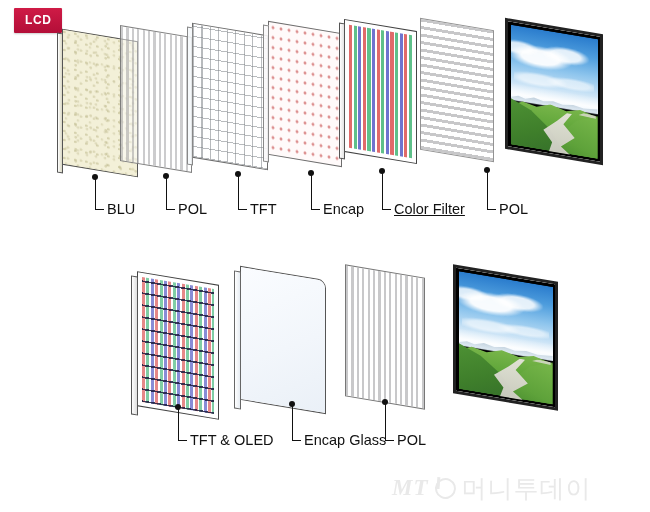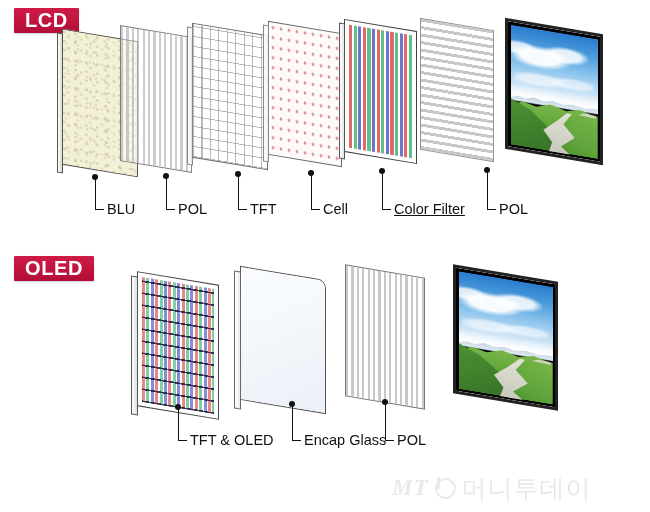--- a/index.html
+++ b/index.html
@@ -13,21 +13,21 @@
     font-family: "Liberation Sans", sans-serif;
     color: #1a1a1a;
   }
   #stage { position: absolute; inset: 0; }
 
   
   .badge {
     position: absolute;
     color: #fff;
     font-weight: bold;
-    font-size: 20px;
+    font-size: 12px;
     letter-spacing: .6px;
     text-align: center;
     padding: 3px 11px 4px 11px;
     background: linear-gradient(180deg,#c8haha 0%,#b8123c 100%);
     background: linear-gradient(180deg,#cf1b46 0%,#b30e38 100%);
     border-radius: 1px;
     line-height: 18px;
     box-shadow: 0 1px 2px rgba(0,0,0,.20);
   }
   #badge-lcd  { left: 14px; top: 8px;  }
@@ -275,38 +275,37 @@
     <div class="dot"></div>
     <div class="vline" style="height:35px;"></div>
     <div class="hline" style="top:35px; width:9px;"></div>
     <div class="cap" style="left:12px; top:28px;text-align:right;">TFT</div>
   </div>
 
   <div class="leader" style="left:311px; top:173px;">
     <div class="dot"></div>
     <div class="vline" style="height:36px;"></div>
     <div class="hline" style="top:36px; width:9px;"></div>
-    <div class="cap" style="left:12px; top:29px;">Cell</div>
+    <div class="cap" style="left:12px; top:29px;">Encap</div>
   </div>
 
   <div class="leader" style="left:382px; top:171px;">
     <div class="dot"></div>
     <div class="vline" style="height:38px;"></div>
     <div class="hline" style="top:38px; width:9px;"></div>
     <div class="cap" style="left:12px; top:31px;text-decoration:underline;">Color Filter</div>
   </div>
 
   <div class="leader" style="left:487px; top:170px;">
     <div class="dot"></div>
     <div class="vline" style="height:39px;"></div>
     <div class="hline" style="top:39px; width:9px;"></div>
     <div class="cap" style="left:12px; top:32px;">POL</div>
   </div>
 
-  <div class="badge" id="badge-oled">OLED</div>
 
   <div class="panel" style="left:137px; top:278px; width:82px; height:135px;
               transform: skewY(9.5deg);">
     <div class="face" style="border-color:#444; padding:4px; background:#fff;">
       <div class="tex tex-oledtft" style="inset:4px;"></div>
     </div>
   </div>
   <div style="position:absolute; left:131px; top:276px; width:7px; height:139px;
               background:linear-gradient(90deg,#ffffff,#dedede); border:1.1px solid #555;
               transform: skewY(9.5deg);"></div>

